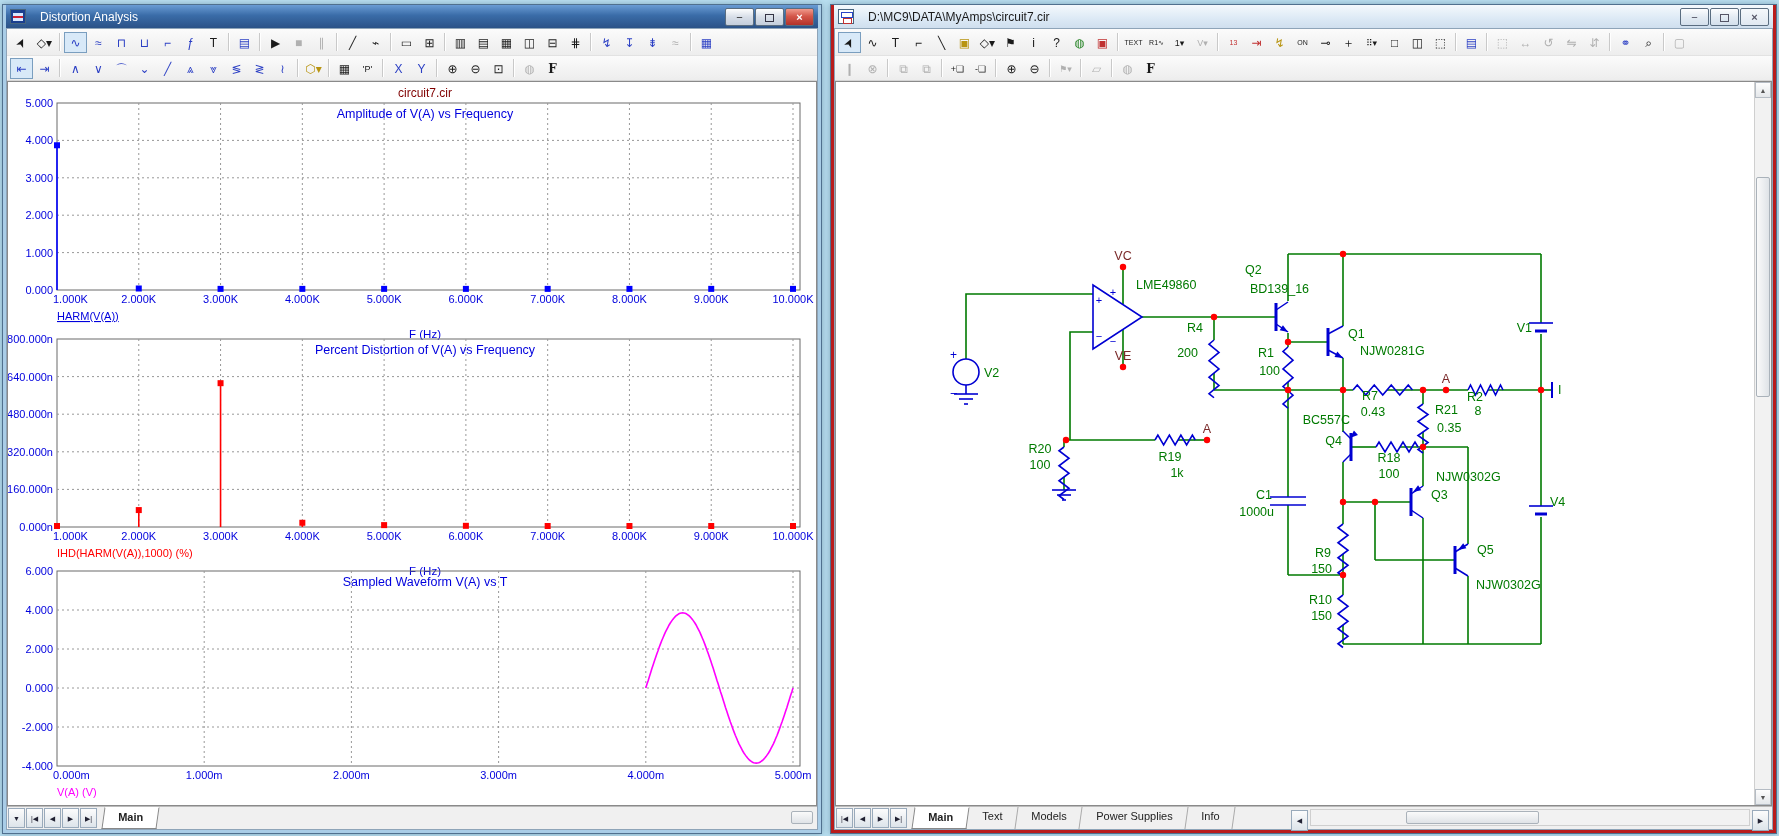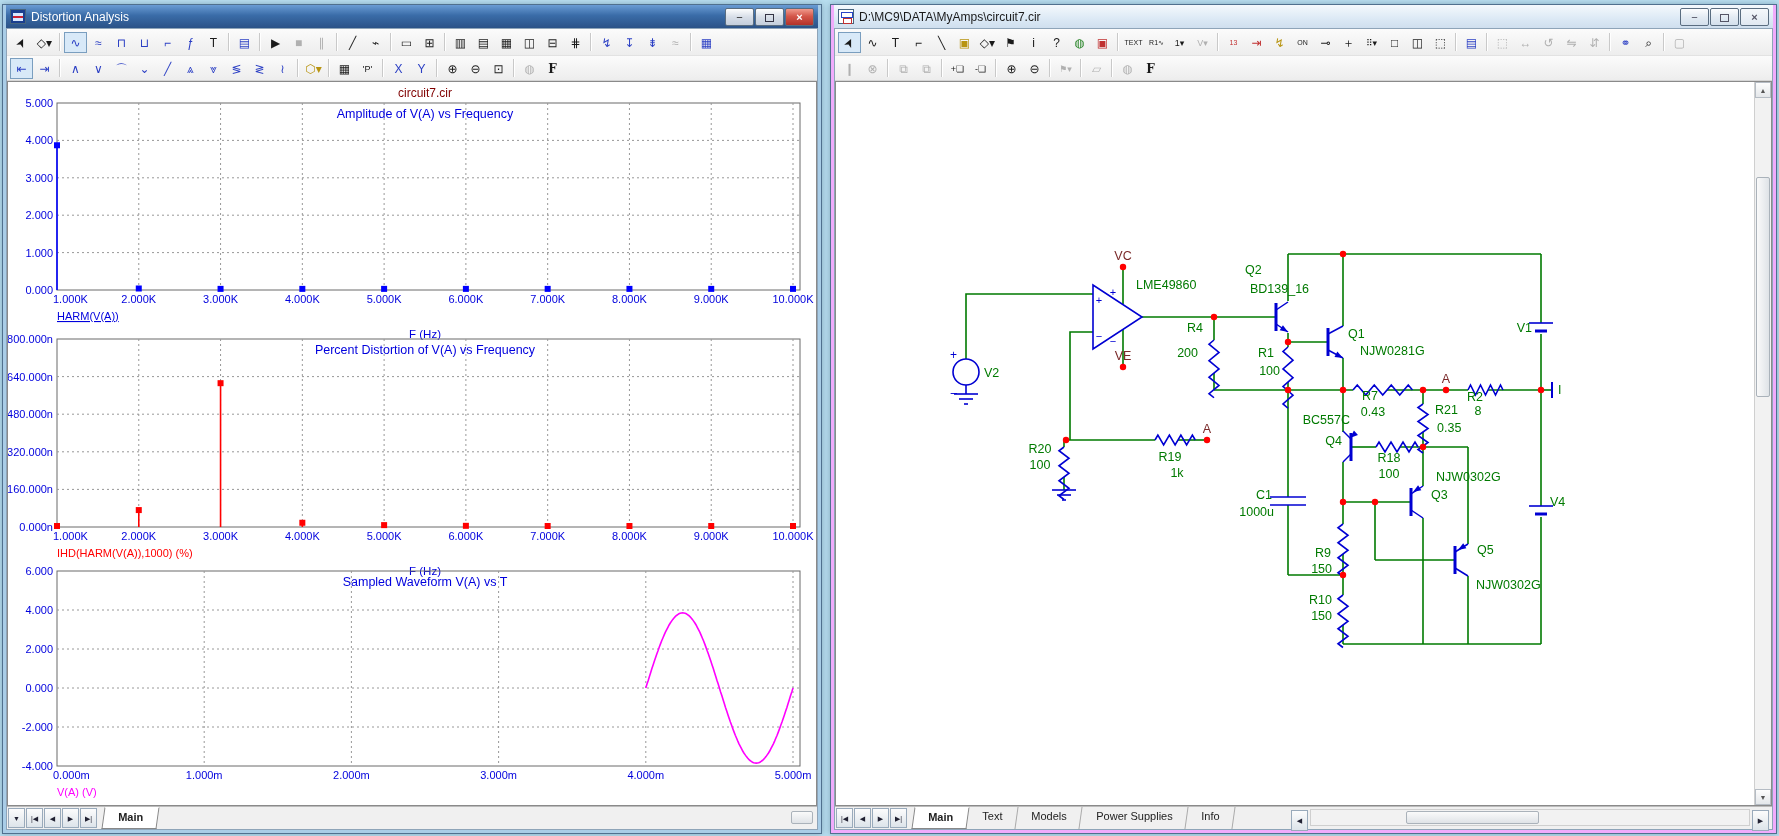--- a/index.html
+++ b/index.html
@@ -1,22 +1,22 @@
 <!DOCTYPE html>
 <html><head>
 <meta charset="utf-8">
 <style>
   * { margin:0; padding:0; box-sizing:border-box; }
   html,body { width:1779px; height:836px; overflow:hidden; font-family:"Liberation Sans",sans-serif; }
   body { background:#b9dff0; position:relative; }
   .win { position:absolute; border:1px solid #50708e; box-shadow:0 0 6px rgba(30,60,90,.35); }
   .win .frame { width:100%; height:100%; padding:0 3px 3px 3px; display:flex; flex-direction:column; }
   #lw .frame { background:#a9cde7; }
-  #rw .frame { background:#f0abfc; }
-  .titlebar { height:23px; display:flex; align-items:center; gap:5px; padding:0 4px; flex:0 0 auto; }
+  #rw .frame { background:#b91c1c; }
+  .titlebar { height:23px; display:flex; align-items:center; gap:14px; padding:0 4px; flex:0 0 auto; }
   #lw .titlebar { background:linear-gradient(180deg,#6a9cd4 0%,#3a6ca8 45%,#2b5287 100%); color:#fff; }
   #rw .titlebar { background:linear-gradient(180deg,#f4f9fd 0%,#dce9f5 60%,#cfdfee 100%); color:#1a1a1a; }
   .title-text { font-size:12px; flex:1 1 auto; white-space:nowrap; overflow:hidden; }
   .appicon { width:16px; height:15px; border:1px solid #46657f; background:#fff; position:relative; flex:0 0 auto; }
   .appicon.plot { background:#1a3f8f; }
   .appicon.plot::before { content:""; position:absolute; left:2px; top:3px; width:10px; height:8px; background:linear-gradient(180deg,#d8e8ff 0 40%,#c23 40% 60%,#d8e8ff 60% 100%); }
   .appicon.schem::before { content:""; position:absolute; left:2px; top:2px; width:10px; height:4px; border:1px solid #2a45c8; }
   .appicon.schem::after { content:""; position:absolute; left:4px; top:8px; width:7px; height:4px; border:1px solid #c03030; }
   .wbtns { display:flex; gap:1px; flex:0 0 auto; }
   .wbtn { width:29px; height:18px; border:1px solid #5a6d80; border-radius:2px; font-size:11px; line-height:16px; text-align:center; color:#222;

